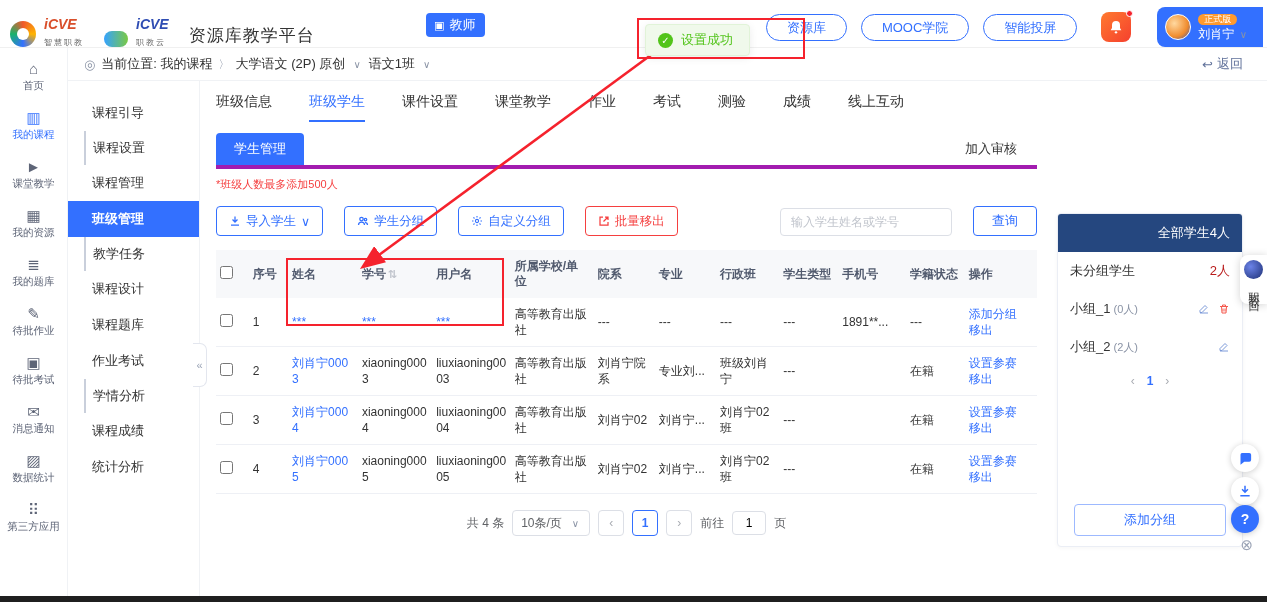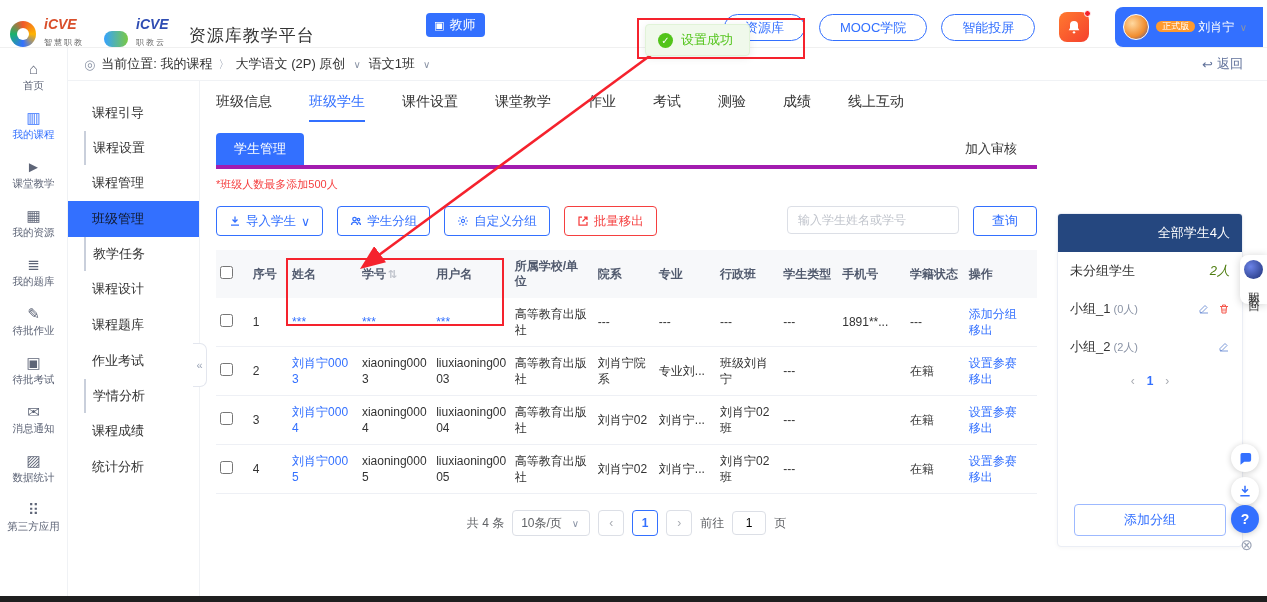--- a/index.html
+++ b/index.html
@@ -17,21 +17,21 @@
   .cloud-mark { width:24px; height:16px; border-radius:8px; background:linear-gradient(90deg,#35a2ff,#7ac943); flex:none; margin-left:8px; }
   .platform-title { font-size:17px; color:#333; margin-left:8px; letter-spacing:1px; }
   .teacher-badge { position:absolute; left:426px; top:13px; height:24px; background:#3370ff; color:#fff; border-radius:4px; padding:0 10px 0 8px; display:flex; align-items:center; gap:5px; font-size:13px; z-index:4; }
   .teacher-badge .tb-icon { font-size:11px; }
   .topnav { margin-left:auto; display:flex; align-items:center; gap:14px; }
   .pill-btn { height:27px; line-height:25px; padding:0 20px; border:1px solid #3370ff; color:#3370ff; border-radius:15px; font-size:13px; background:#fff; cursor:pointer; }
   .notify-btn { width:30px; height:30px; border-radius:8px; background:linear-gradient(135deg,#ff7a2f,#f5402e); display:flex; align-items:center; justify-content:center; margin-left:10px; position:relative; cursor:pointer; }
   .notify-dot { position:absolute; right:-2px; top:-2px; width:7px; height:7px; border-radius:50%; background:#f5222d; border:1px solid #fff; }
   .user-pill { margin-left:12px; height:40px; background:#3370ff; border-radius:8px 0 0 8px; display:flex; align-items:center; gap:7px; padding:0 14px 0 8px; color:#fff; cursor:pointer; }
   .avatar { width:26px; height:26px; border-radius:50%; background:radial-gradient(circle at 35% 35%,#ffd9a0,#f08c2e 60%,#2f4db3); border:1px solid #fff; flex:none; }
-  .user-col { display:flex; flex-direction:row; align-items:flex-start; line-height:1; gap:3px; }
+  .user-col { display:flex; flex-direction:column; align-items:flex-start; line-height:1; gap:3px; }
   .version-badge { background:#ff9a2e; color:#fff; font-size:9px; border-radius:7px; padding:1px 6px; }
   .user-name { font-size:12px; }
 
   
   .below { display:flex; height:548px; }
   .icon-sidebar { width:68px; border-right:1px solid #f0f2f5; padding-top:4px; display:flex; flex-direction:column; background:#fff; flex:none; }
   .side-item { height:49px; display:flex; flex-direction:column; align-items:center; justify-content:center; gap:3px; color:#5e6577; cursor:pointer; }
   .side-item .s-icon { font-size:15px; line-height:1; }
   .side-item .s-label { font-size:10.5px; }
   .side-item.active { color:#3370ff; }
@@ -41,34 +41,34 @@
   .bc-icon { color:#8a93a5; font-size:13px; }
   .bc-caret { color:#8a93a5; font-size:10px; margin:0 2px; }
   .bc-sep { color:#8a93a5; font-size:11px; }
   .bc-back { margin-left:auto; color:#60719a; display:flex; align-items:center; gap:4px; cursor:pointer; }
 
   .workspace { flex:1; display:flex; min-height:0; position:relative; }
 
   
   .course-menu { width:132px; flex:none; border-right:1px solid #f0f2f5; padding-top:14px; font-size:13px; }
   .cm-item { height:36px; line-height:36px; padding-left:24px; color:#333; cursor:pointer; white-space:nowrap; }
-  .cm-item.active { background:#3370ff; color:#0f172a; }
+  .cm-item.active { background:#3370ff; color:#ffffff;font-weight:bold; }
   .cm-section { height:34px; line-height:34px; margin-left:16px; padding-left:7px; border-left:2px solid #c9cfdb; color:#333; white-space:nowrap; }
   .collapse-tab { position:absolute; left:125px; top:262px; width:14px; height:44px; background:#fff; border:1px solid #e3e6ee; border-left:none; border-radius:0 7px 7px 0; display:flex; align-items:center; justify-content:center; color:#9aa3b5; font-size:11px; cursor:pointer; z-index:2; }
 
   
   .content { flex:1; min-width:0; padding:12px 20px 0 16px; display:flex; flex-direction:column; }
   .tabs-row { display:flex; height:30px; align-items:flex-start; margin-bottom:12px; }
   .tab { margin-right:37px; font-size:14px; color:#333; padding-bottom:9px; cursor:pointer; white-space:nowrap; }
   .tab.active { color:#3370ff; border-bottom:2px solid #3370ff; }
   .subtabs-row { display:flex; align-items:flex-end; border-bottom:4px solid #a21caf; height:34px;justify-content:space-between; }
   .subtab-pill { background:#3370ff; color:#fff; border-radius:4px 4px 0 0; padding:0 18px; height:32px; line-height:32px; font-size:13px; cursor:pointer; }
   .subtab-plain { padding:0 20px; height:32px; line-height:32px; font-size:13px; color:#333; cursor:pointer; }
   .note-red { color:#f53f3f; font-size:11px; margin:8px 0 6px; }
-  .toolbar { display:flex; align-items:flex-start; gap:14px; margin:8px 0 14px; }
+  .toolbar { display:flex; align-items:flex-end; gap:21px; margin:8px 0 14px; }
   .btn-outline { height:30px; display:flex; align-items:center; gap:5px; padding:0 12px; border:1px solid #3370ff; color:#3370ff; background:#fff; border-radius:4px; font-size:12.5px; cursor:pointer; white-space:nowrap; }
   .btn-outline.red { border-color:#f53f3f; color:#f53f3f; }
   .search-input { margin-left:auto; width:172px; height:28px; border:1px solid #dcdfe6; border-radius:4px; padding:0 10px; font-size:12px; color:#333; outline:none; font-family:inherit; }
   .search-input::placeholder { color:#c0c4cc; }
   .btn-query { width:64px; height:30px; border:1px solid #3370ff; color:#3370ff; background:#fff; border-radius:4px; font-size:13px; cursor:pointer; }
 
   .table-wrap { position:relative; }
   table { width:100%; border-collapse:collapse; table-layout:fixed; }
   th { background:#f7f8fa; color:#515a6e; font-weight:bold; font-size:12px; text-align:left; padding:9px 4px; line-height:15px; word-break:break-all; }
   td { font-size:12px; color:#333; padding:8px 4px; border-bottom:1px solid #eef0f5; line-height:16px; word-break:break-all; vertical-align:middle; }
@@ -81,21 +81,21 @@
   .page-size-box { border:1px solid #dcdfe6; border-radius:4px; height:26px; display:flex; align-items:center; gap:8px; padding:0 8px; cursor:pointer; }
   .pg-box { width:26px; height:26px; border:1px solid #dcdfe6; border-radius:4px; display:flex; align-items:center; justify-content:center; color:#a8abb2; background:#fff; cursor:pointer; }
   .pg-current { width:26px; height:26px; border:1px solid #3370ff; border-radius:4px; display:flex; align-items:center; justify-content:center; color:#3370ff; font-weight:bold; background:#fff; cursor:pointer; }
   .goto-input { width:34px; height:24px; border:1px solid #dcdfe6; border-radius:4px; text-align:center; font-size:12px; outline:none; font-family:inherit; }
 
   
   .right-col { width:210px; flex:none; padding:132px 24px 0 0; }
   .group-panel { border:1px solid #ebeef5; border-radius:4px; background:#fff; height:334px; display:flex; flex-direction:column; box-shadow:0 1px 4px rgba(0,0,0,0.04); }
   .gp-header { height:38px; background:#25477f; color:#fff; display:flex; align-items:center; justify-content:flex-end; padding:0 12px; font-size:13px; border-radius:3px 3px 0 0; flex:none; }
   .gp-row { display:flex; align-items:center; justify-content:space-between; padding:10px 12px; font-size:13px; color:#333; }
-  .gp-count { color:#4d7c0f;font-style:italic; }
+  .gp-count { color:#b91c1c; }
   .gp-group-count { color:#8a93a5; font-size:11px; margin-left:3px; }
   .gp-icons { display:flex; align-items:center; gap:8px; }
   .gp-icon { cursor:pointer; display:flex; }
   .gp-pager { display:flex; align-items:center; justify-content:center; gap:12px; color:#a8abb2; margin:8px 0 0; font-size:12px; }
   .gp-pager .cur { color:#3370ff; font-weight:bold; }
   .gp-spacer { flex:1; }
   .gp-btn-outline { margin:0 16px 10px; height:32px; border:1px solid #9db9ff; color:#3370ff; background:#fff; border-radius:4px; font-size:13px; cursor:pointer; }
   .gp-btn-solid { margin:0 16px 16px; height:32px; border:none; color:#fff; background:#3370ff; border-radius:4px; font-size:13px; cursor:pointer; }
 
   

